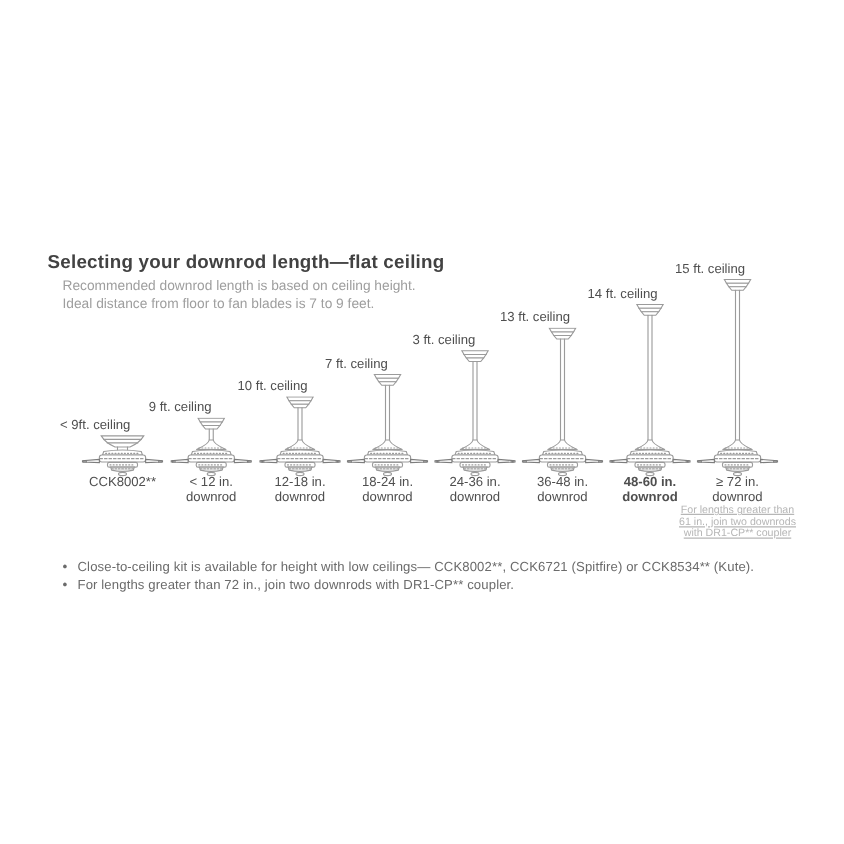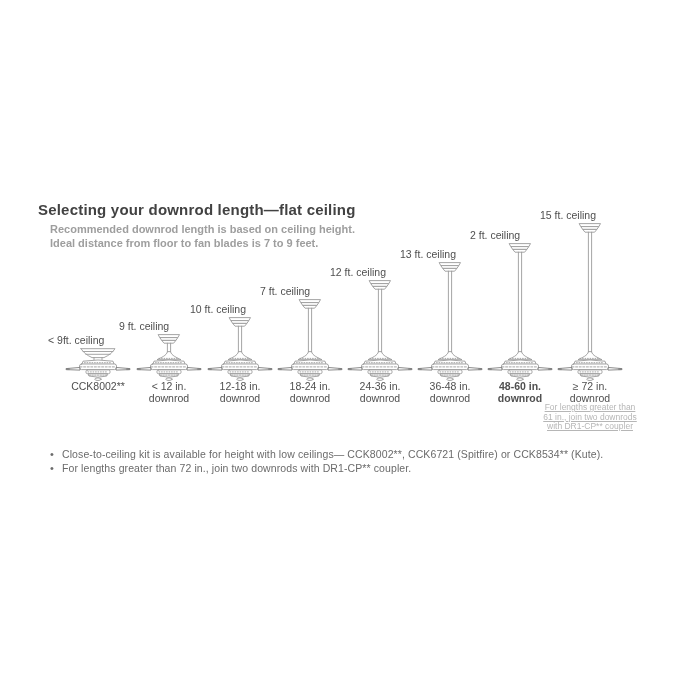--- a/index.html
+++ b/index.html
@@ -6,21 +6,21 @@
   .canvas {
     position:relative; width:675px; height:540px; background:#ffffff;
     font-family:"Liberation Sans", sans-serif; overflow:hidden;
   }
   .title {
     position:absolute; left:38px; top:201px;
     font-size:15px; font-weight:700; letter-spacing:0.2px; color:#424242;
   }
   .subtitle {
     position:absolute; left:50px; top:222px;
-    font-size:11px; line-height:14px; color:#9e9e9e;font-weight:bold;
+    font-size:11px; line-height:14px; color:#9e9e9e;
   }
   .fan-group { position:absolute; width:80px; }
   .fan-art { position:absolute; left:0; top:0; }
   .fan-art svg { display:block; }
   .ceiling-label {
     position:absolute; left:-10px; top:-14px; width:100px;
     text-align:left; font-size:10.5px; color:#4f4f4f; white-space:nowrap;
   }
   .rod-label {
     position:absolute; left:-10px; width:100px;
@@ -180,21 +180,21 @@
           <line x1="31.2" y1="76.1" x2="48.8" y2="76.1" stroke-dasharray="1.5 1.2"></line>
           <ellipse cx="40" cy="80.2" rx="3.2" ry="1.3" fill="#fff"></ellipse>
         </svg>
       </div>
     <div class="rod-label" style="top: 82px;">
       <span>18-24 in.</span>
       <span>downrod</span>
     </div>
   </div>
   <div class="fan-group" style="left: 340px; top: 280px; height: 103px;">
-    <div class="ceiling-label">12 ft. ceiling</div>
+    <div class="ceiling-label">3 ft. ceiling</div>
     <div class="fan-art">
         <svg width="80" height="103" viewBox="0 0 80 103" fill="none" stroke="#9b9b9b" stroke-width="0.9" stroke-linecap="round">
           <path d="M29.5,0.6 L50.5,0.6 L48.8,3.6 L31.2,3.6 Z" fill="#fff"></path>
           <path d="M31.2,3.6 L48.8,3.6 L46.9,6.4 L33.1,6.4 Z" fill="#fff"></path>
           <path d="M33.1,6.4 L46.9,6.4 L44.6,9.2 L35.4,9.2 Z" fill="#fff"></path>
           <line x1="38.4" y1="9.2" x2="38.4" y2="72"></line>
           <line x1="41.6" y1="9.2" x2="41.6" y2="72"></line>
           <path d="M38.4,72 C37.7,75.6 32,77.6 28,79.7 L52,79.7 C48,77.6 42.3,75.6 41.6,72 Z" fill="#fff"></path>
           <line x1="30" y1="78.4" x2="50" y2="78.4" stroke-dasharray="0.8 1.7"></line>
           <path d="M24,84 L25,81.2 Q40,78.8 55,81.2 L56,84 Z" fill="#fff"></path>
@@ -250,21 +250,21 @@
           <line x1="31.2" y1="113.1" x2="48.8" y2="113.1" stroke-dasharray="1.5 1.2"></line>
           <ellipse cx="40" cy="117.2" rx="3.2" ry="1.3" fill="#fff"></ellipse>
         </svg>
       </div>
     <div class="rod-label" style="top: 119px;">
       <span>36-48 in.</span>
       <span>downrod</span>
     </div>
   </div>
   <div class="fan-group" style="left: 480px; top: 243px; height: 140px;">
-    <div class="ceiling-label">2 ft. ceiling</div>
+    <div class="ceiling-label">14 ft. ceiling</div>
     <div class="fan-art">
         <svg width="80" height="140" viewBox="0 0 80 140" fill="none" stroke="#9b9b9b" stroke-width="0.9" stroke-linecap="round">
           <path d="M29.5,0.6 L50.5,0.6 L48.8,3.6 L31.2,3.6 Z" fill="#fff"></path>
           <path d="M31.2,3.6 L48.8,3.6 L46.9,6.4 L33.1,6.4 Z" fill="#fff"></path>
           <path d="M33.1,6.4 L46.9,6.4 L44.6,9.2 L35.4,9.2 Z" fill="#fff"></path>
           <line x1="38.4" y1="9.2" x2="38.4" y2="109"></line>
           <line x1="41.6" y1="9.2" x2="41.6" y2="109"></line>
           <path d="M38.4,109 C37.7,112.6 32,114.6 28,116.7 L52,116.7 C48,114.6 42.3,112.6 41.6,109 Z" fill="#fff"></path>
           <line x1="30" y1="115.4" x2="50" y2="115.4" stroke-dasharray="0.8 1.7"></line>
           <path d="M24,121 L25,118.2 Q40,115.8 55,118.2 L56,121 Z" fill="#fff"></path>

